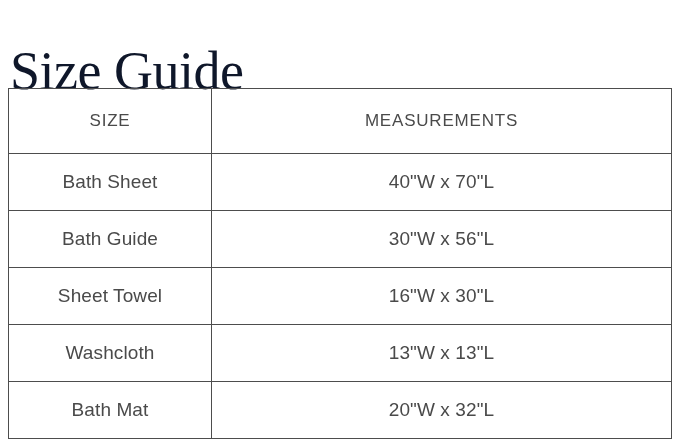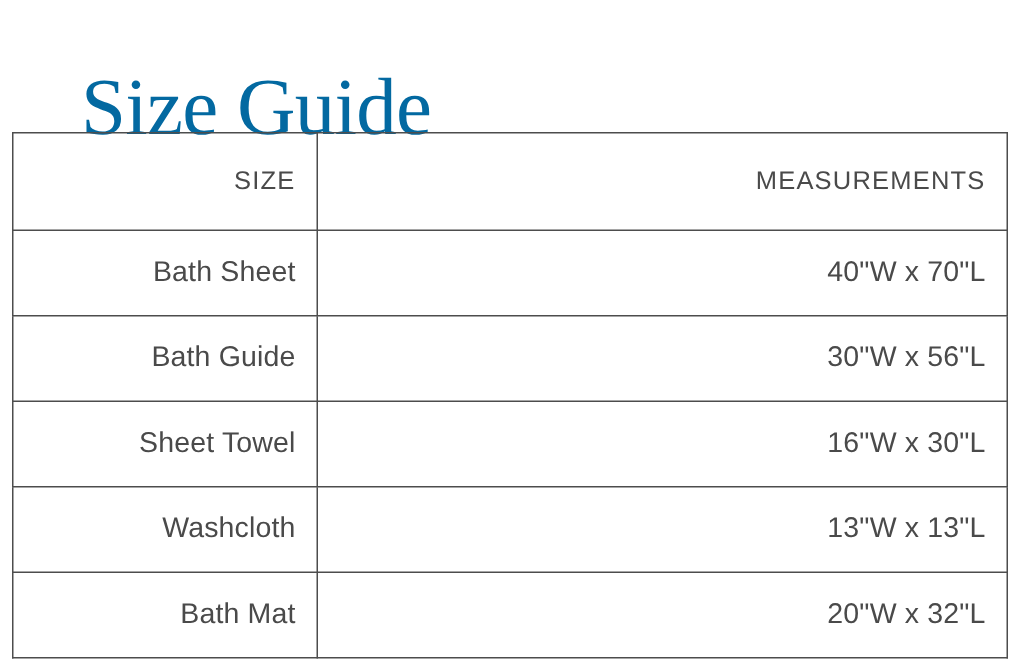--- a/index.html
+++ b/index.html
@@ -18,40 +18,39 @@
     position: relative;
     width: 679px;
     height: 445px;
     background: #ffffff;
     box-sizing: border-box;
   }
   .title {
     font-family: "Liberation Serif", serif;
     font-size: 54px;
     font-weight: 400;
-    color: #0369a1;
+    color: #0f172a;
     letter-spacing: -0.5px;
     position: absolute;
     top: 2px;
     left: 10px;
     line-height: 66px;
     white-space: nowrap;
-    margin-left: 44px;
   }
   .size-table {
     position: absolute;
     top: 88px;
     left: 8px;
     width: 663px;
     border-collapse: collapse;
     table-layout: fixed;
   }
   .size-table td, .size-table th {
     border: 1px solid #4d4d4d;
-    text-align: right;
+    text-align: center;
     vertical-align: middle;
     padding: 0 14px;
     font-weight: 400;
   }
   .size-table col.c1 { width: 203px; }
   .size-table col.c2 { width: 460px; }
 
   .head-row th {
     height: 64px;
     font-size: 17px;

